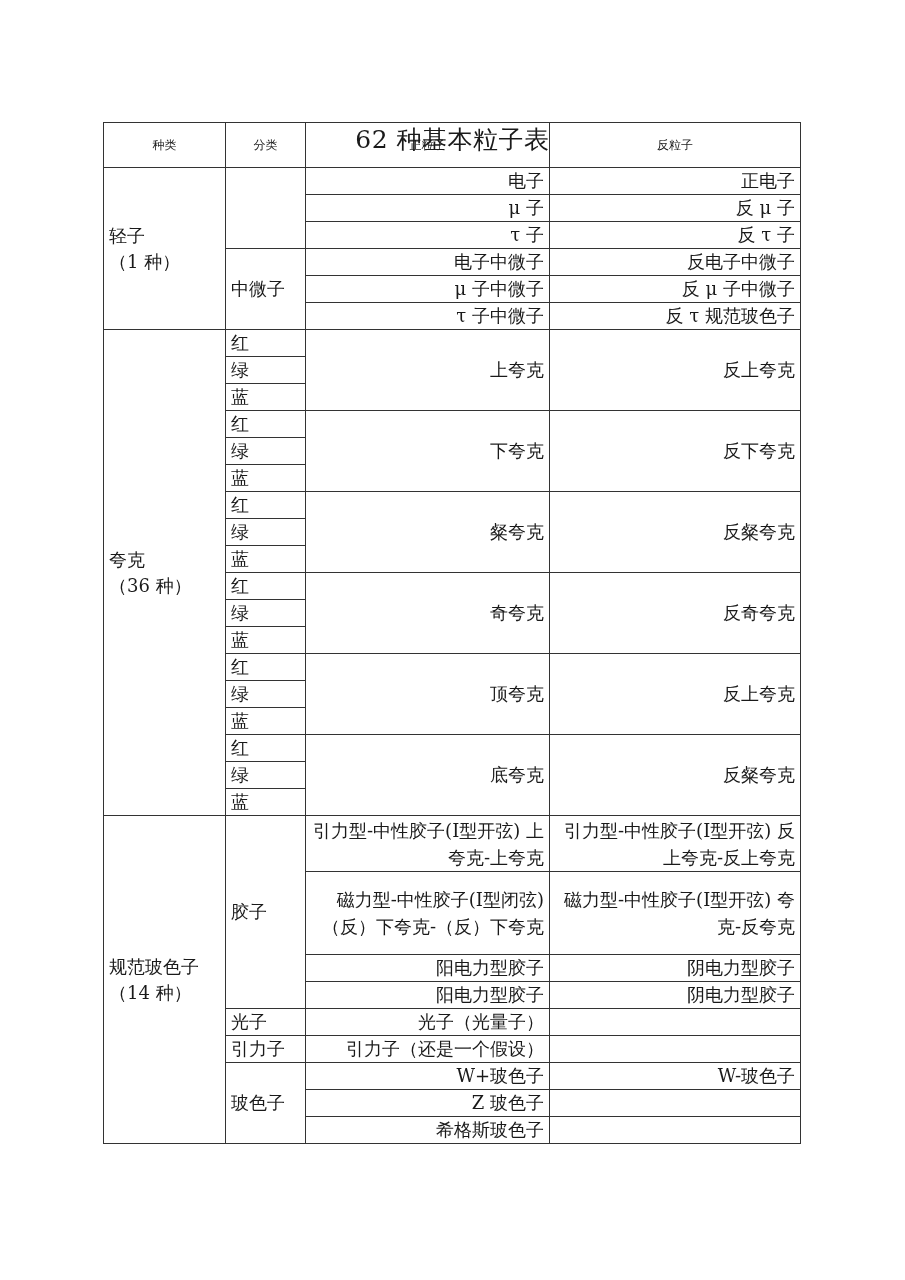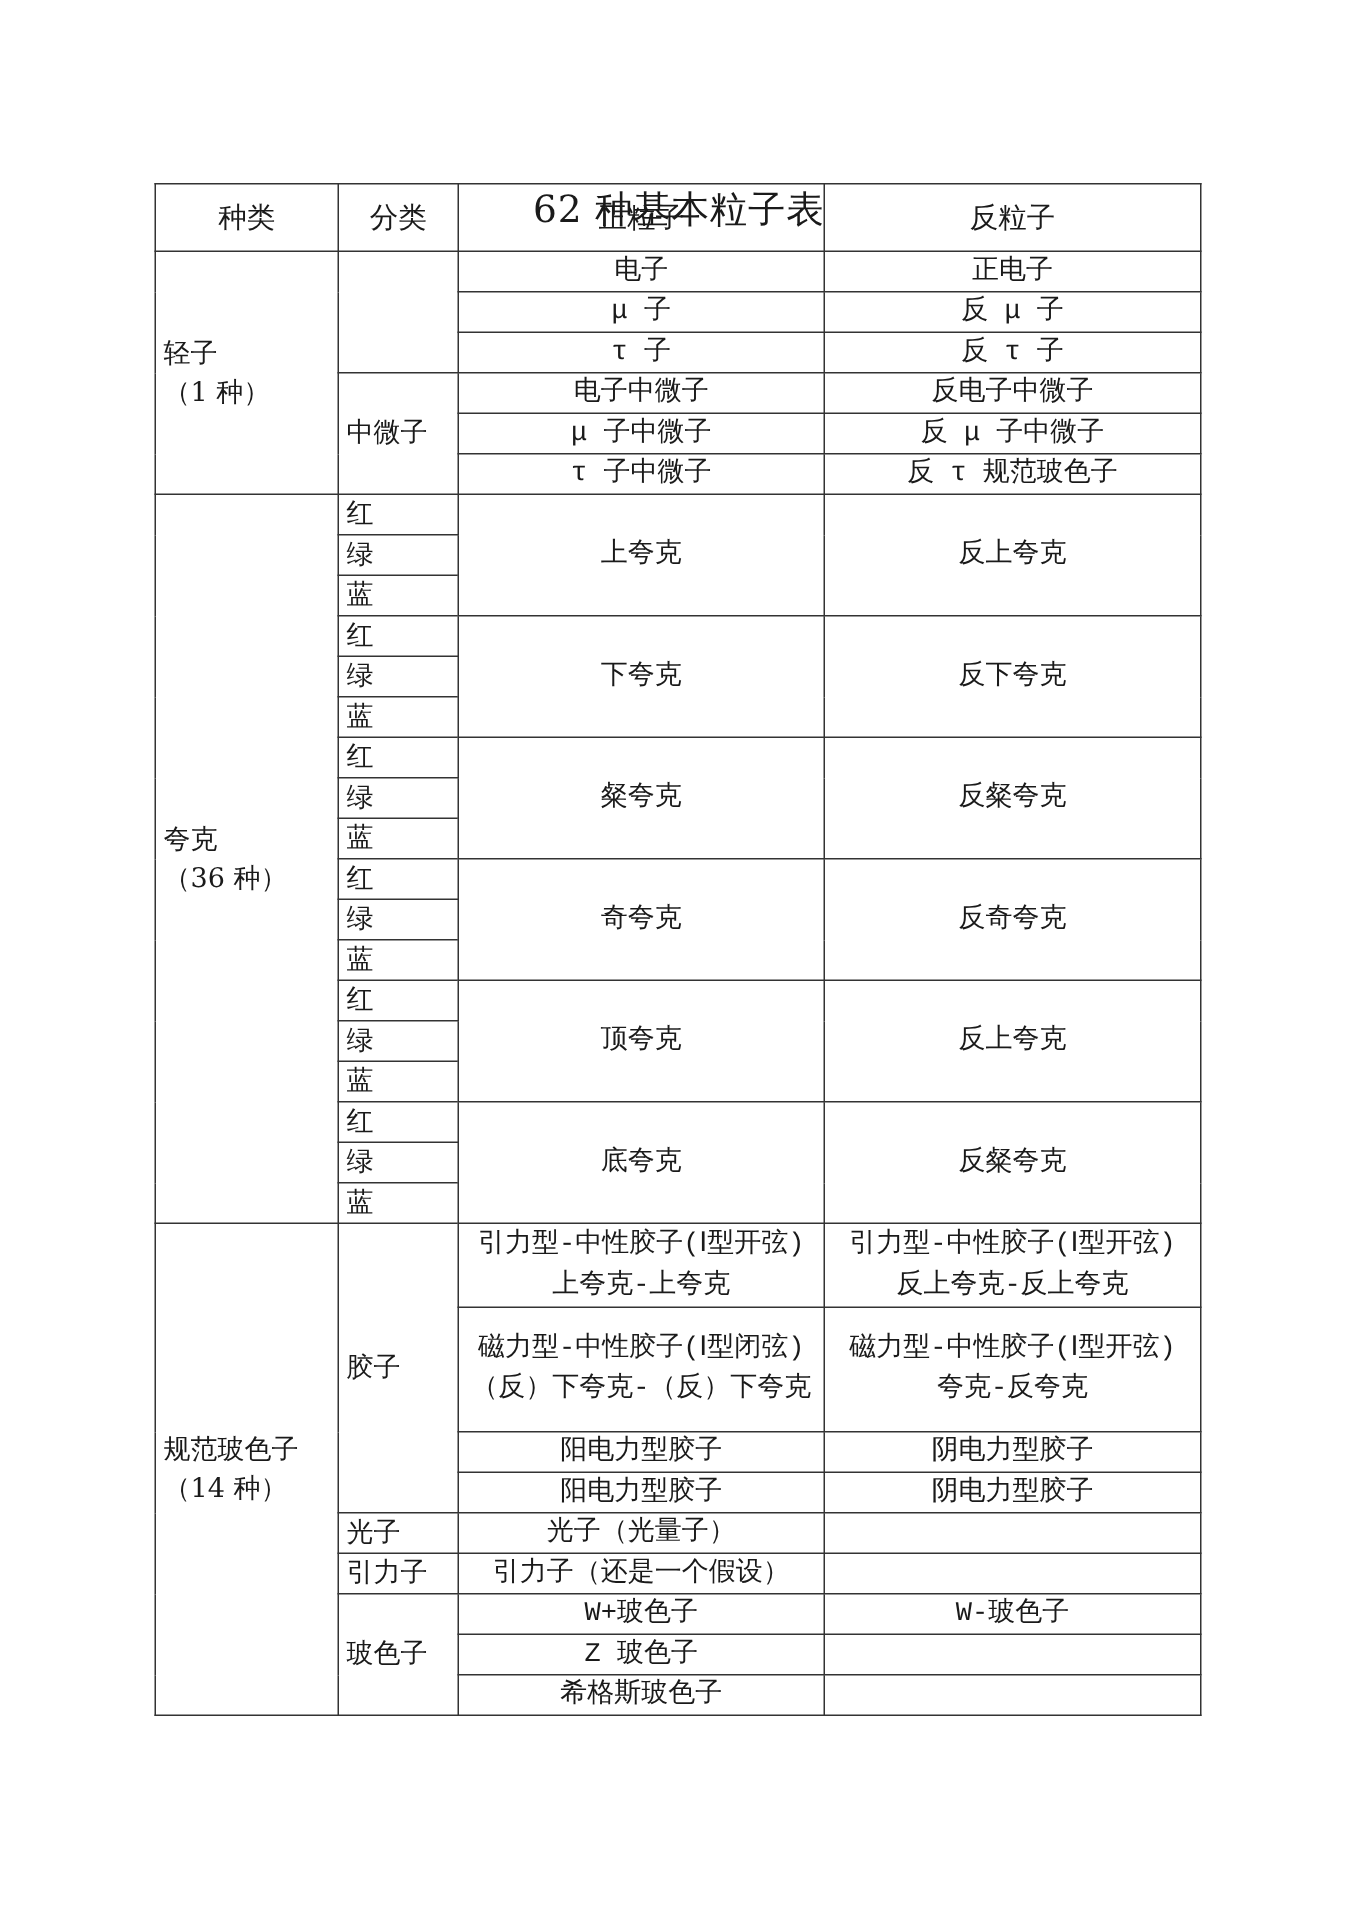--- a/index.html
+++ b/index.html
@@ -6,23 +6,23 @@
   body { width: 905px; height: 1280px; position: relative; overflow: hidden;
          font-family: "DejaVu Serif", "Liberation Serif", serif; color: #1a1a1a; }
   .title { position: absolute; left: 0; width: 905px; top: 86px; text-align: center;
            font-size: 25px; line-height: 34px; letter-spacing: 0.5px; margin-top: 37px; }
   table.ptable { position: absolute; left: 103px; top: 122px; width: 697px;
                  border-collapse: collapse; table-layout: fixed; font-size: 18px; }
   table.ptable td, table.ptable th {
     border: 1.5px solid #333; padding: 0 5px; height: 26px; line-height: 26px;
     vertical-align: middle; font-weight: normal; overflow: hidden; white-space: nowrap;
   }
-  table.ptable th { height: 44px; text-align: center; font-size: 19px; }
+  table.ptable th { height: 44px; text-align: center; font-size: 12px; }
   .c { text-align: left; }
-  .l { text-align: center; font-family: Liberation Mono, monospace; }
+  .l { text-align: right; }
   .wrap { white-space: normal !important; line-height: 27px !important; word-break: break-all; }
   .kind { line-height: 26px !important; white-space: normal !important; }
   .tall2 { height: 55px !important; }
   .tall3 { height: 82px !important; }
 </style>
 </head>
 <body>
 
 <div class="title">62 种基本粒子表</div>
 

